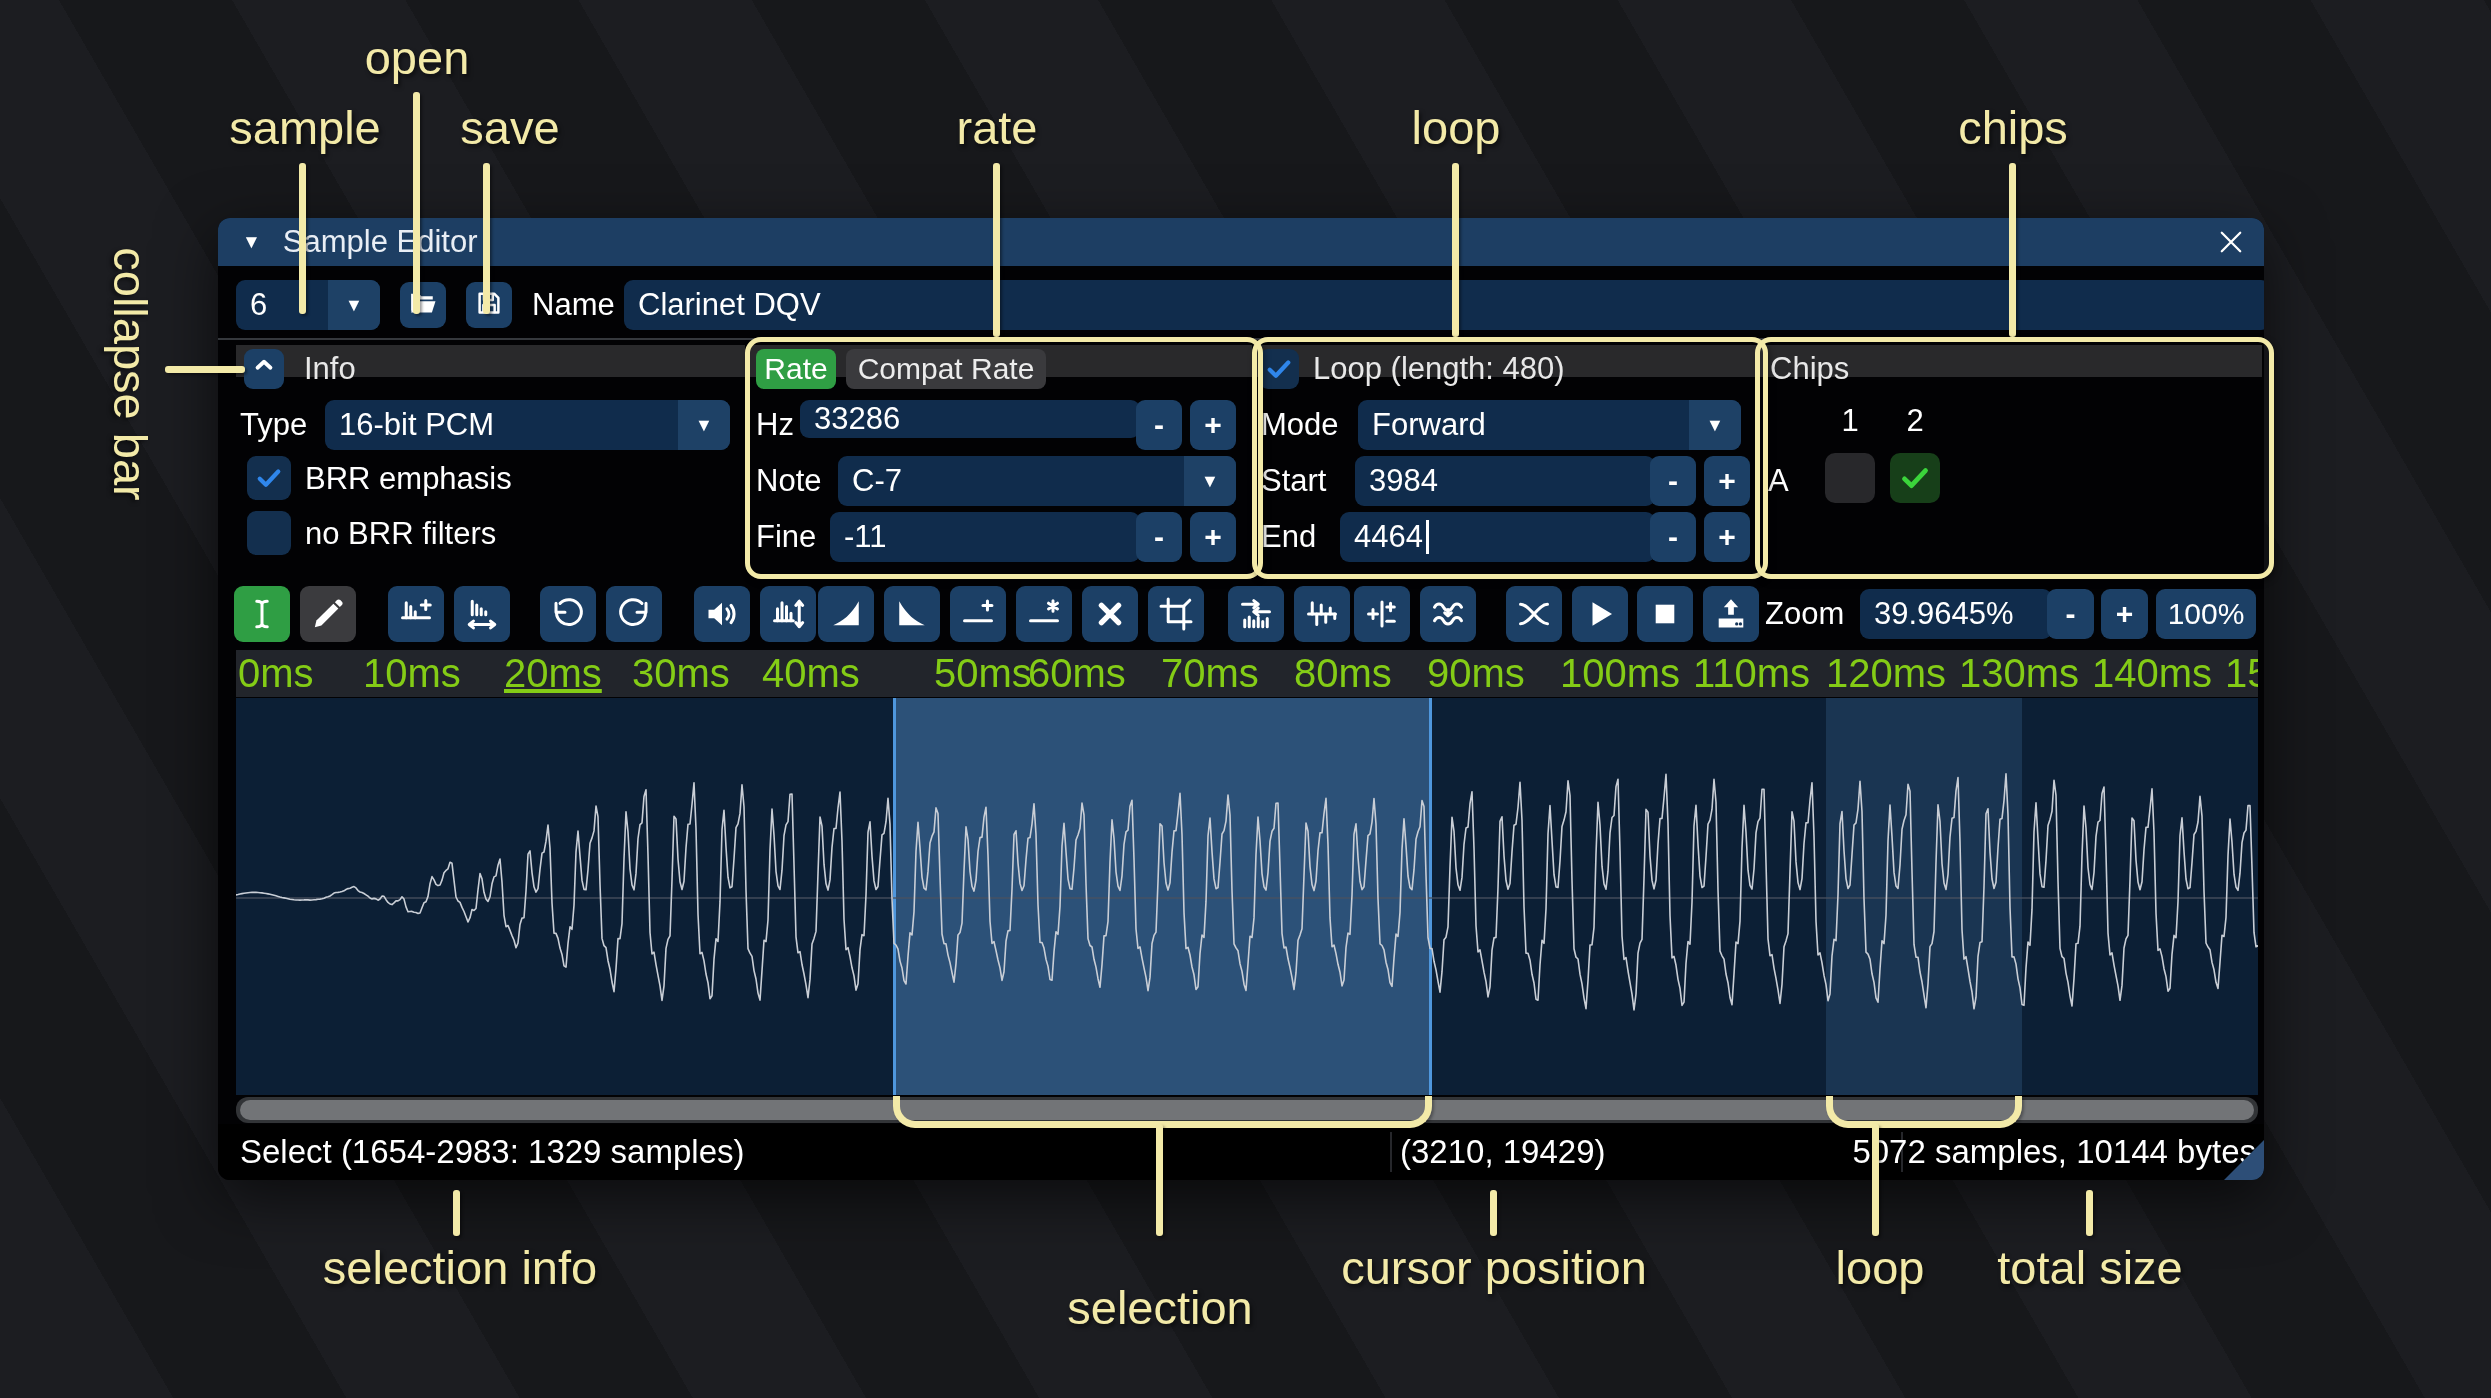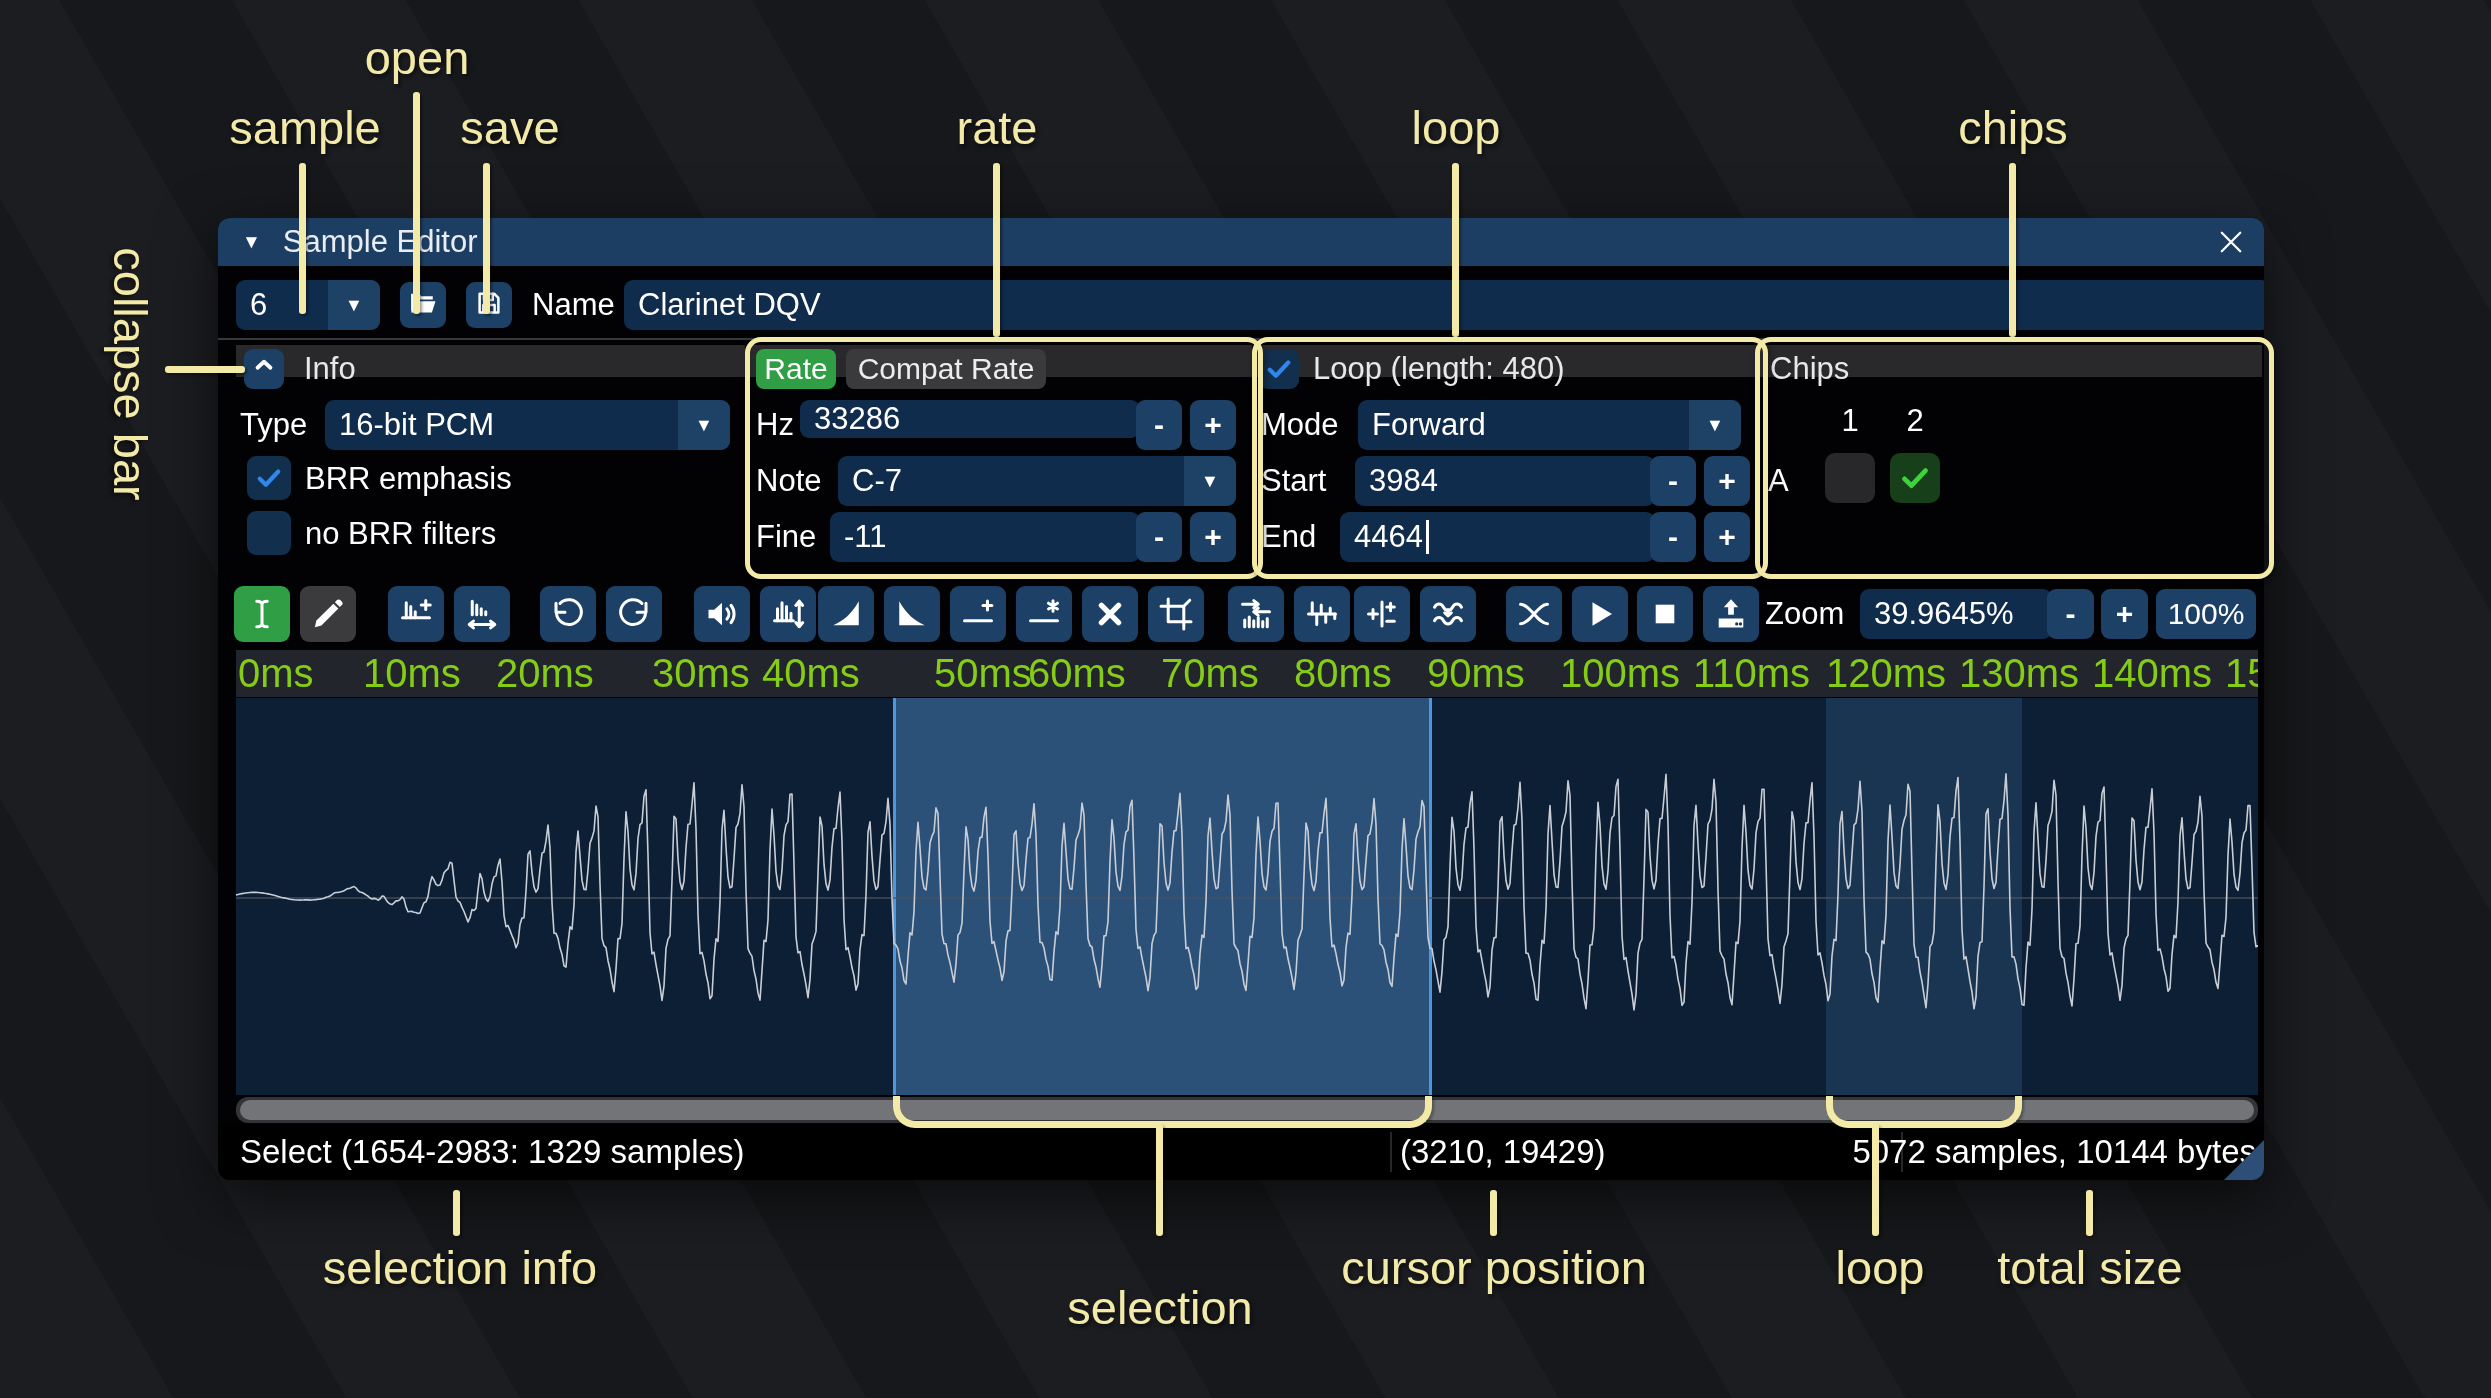--- a/index.html
+++ b/index.html
@@ -356,22 +356,22 @@
     <div class="field" style="left:1642px;top:371px;width:178px;height:50px;" data-name="zoom-input">
         <span data-name="zoom-value">39.9645%</span>
       </div>
     <div class="sbtn" style="left:1829px;top:371px;width:47px;height:50px;" data-name="zoom-out-button">-</div>
     <div class="sbtn" style="left:1883px;top:371px;width:47px;height:50px;" data-name="zoom-in-button">+</div>
     <div class="sbtn" style="left:1938px;top:371px;width:100px;height:50px;font-weight:normal;" data-name="zoom-reset-button">100%</div>
 
     <div class="timeline" id="timeline" data-name="timeline-ruler">
         <span class="tick" data-name="timeline-label" style="left: 2px;">0ms</span>
         <span class="tick" data-name="timeline-label" style="left: 127px;">10ms</span>
-        <span class="tick" data-name="timeline-label" style="left: 260px;">20ms</span>
-        <span class="tick" data-name="timeline-label" style="left: 416px;">30ms</span>
+        <span class="tick" data-name="timeline-label" style="left: 268px; text-decoration: underline;">20ms</span>
+        <span class="tick" data-name="timeline-label" style="left: 396px;">30ms</span>
         <span class="tick" data-name="timeline-label" style="left: 526px;">40ms</span>
         <span class="tick" data-name="timeline-label" style="left: 698px;">50ms</span>
         <span class="tick" data-name="timeline-label" style="left: 792px;">60ms</span>
         <span class="tick" data-name="timeline-label" style="left: 925px;">70ms</span>
         <span class="tick" data-name="timeline-label" style="left: 1058px;">80ms</span>
         <span class="tick" data-name="timeline-label" style="left: 1191px;">90ms</span>
         <span class="tick" data-name="timeline-label" style="left: 1324px;">100ms</span>
         <span class="tick" data-name="timeline-label" style="left: 1457px;">110ms</span>
         <span class="tick" data-name="timeline-label" style="left: 1590px;">120ms</span>
         <span class="tick" data-name="timeline-label" style="left: 1723px;">130ms</span>

